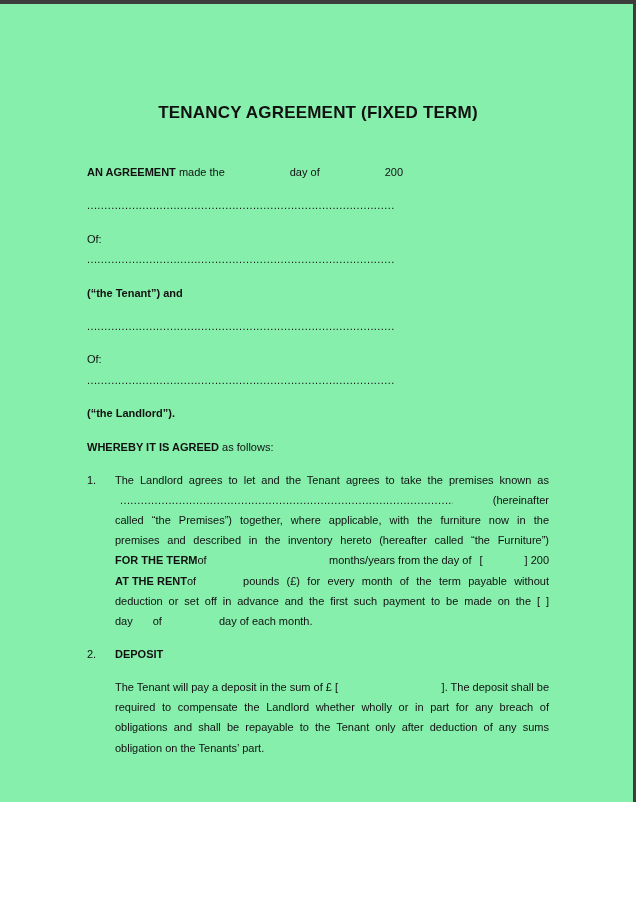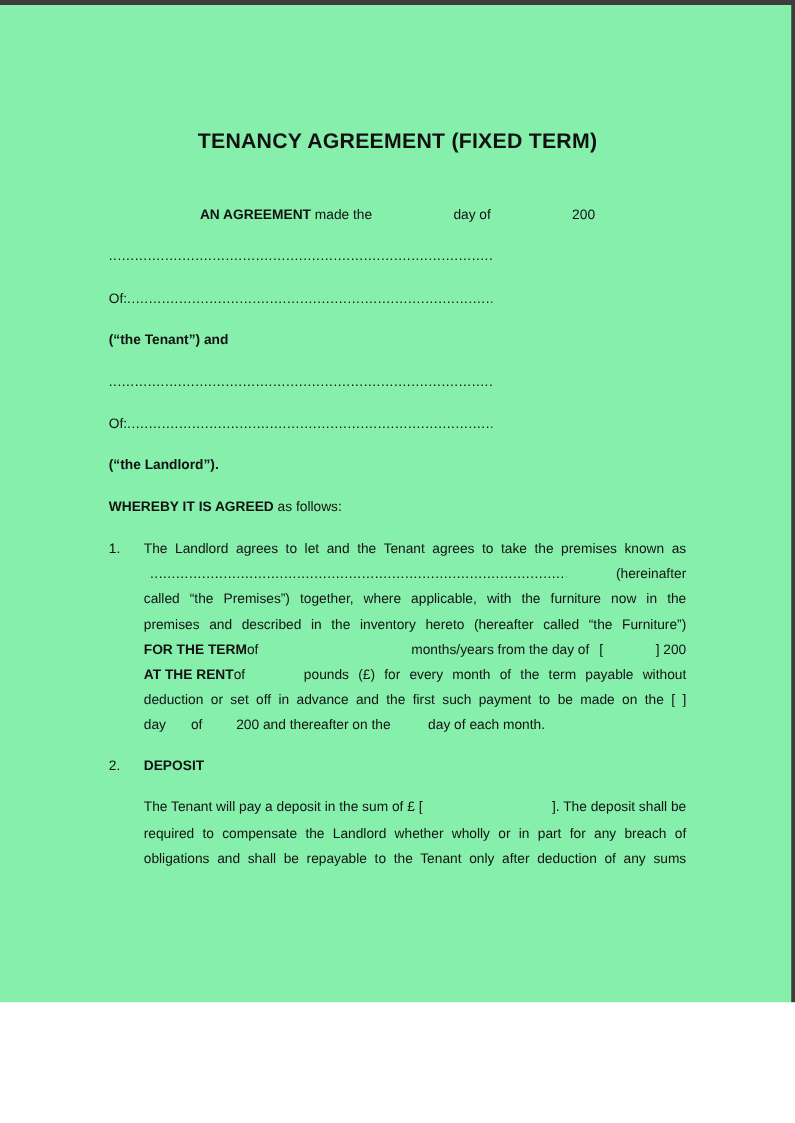--- a/index.html
+++ b/index.html
@@ -27,32 +27,32 @@
     font-size:11px; line-height:20.4px;
   }
   .title {
     margin:103px 0 0 0;
     font-size:17px; line-height:20px;
     font-weight:bold; text-align:center;
     letter-spacing:0.2px;
     white-space:nowrap;
   }
   .para { margin:13px 0 0 0; }
-  .intro { margin-top:39px; white-space:nowrap;text-align:center; }
+  .intro { margin-top:39px; white-space:nowrap; }
   .bold { font-weight:bold; }
   .underline { text-decoration:underline; }
   .sp { display:inline-block; height:1px; vertical-align:baseline; }
   .sp8  { width:8px; } .sp20 { width:20px; }
   .sp27 { width:27px; } .sp30 { width:30px; } .sp42 { width:42px; }
   .sp47 { width:47px; } .sp65 { width:65px; }
   .dotline {
     width:307px; overflow:hidden; white-space:nowrap;
     letter-spacing:0.4px;
   }
-  .ofline { display:flex; width:307px; white-space:nowrap; }
+  .ofline { display:flex; width:307px; white-space:nowrap;flex-direction:column; }
   .ofline .dots { flex:1; overflow:hidden; letter-spacing:0.4px; }
   .clause { position:relative; margin:13px 0 0 28px; width:434px; }
   .clause-num { position:absolute; left:-28px; top:0; }
   .cline { line-height:20.1px; width:434px; }
   .just { text-align:justify; text-align-last:justify; -moz-text-align-last:justify; }
   .flexline { display:flex; align-items:baseline; white-space:nowrap; }
   .flexgrow { flex:1; }
   .dots-c1 {
     display:inline-block; width:338px; padding-left:5px;
     overflow:hidden; white-space:nowrap; letter-spacing:0.4px;
@@ -127,35 +127,35 @@
           <span> of</span>
           <span class="sp sp47"></span>
           <span class="justrest">pounds (£) for every month of the term payable without</span>
       </div>
       <div class="cline just">deduction or set off in advance and the first such payment to be made on the [ ]</div>
       <div class="cline flexline">
         <span>day</span>
           <span class="sp sp20"></span>
           <span>of</span>
           <span class="sp sp27"></span>
-          <span>200 and thereafter on the</span>
           <span class="sp sp30"></span>
           <span>day of each month.</span>
       </div>
     </div>
 
     <div class="deposit-head">
       <span class="clause-num">2.</span>
       <span class="bold">DEPOSIT</span>
     </div>
 
     <div class="clause">
       <div class="cline flexline">
         <span>The Tenant will pay a deposit in the sum of £ [</span>
           <span class="flexgrow"></span>
           <span>]. The deposit shall be</span>
       </div>
       <div class="cline just">required to compensate the Landlord whether wholly or in part for any breach of</div>
       <div class="cline just">obligations and shall be repayable to the Tenant only after deduction of any sums</div>
+      <div class="cline">obligation on the Tenants’ part.</div>
     </div>
 
   </div>
 </div>
 
 </body></html>

